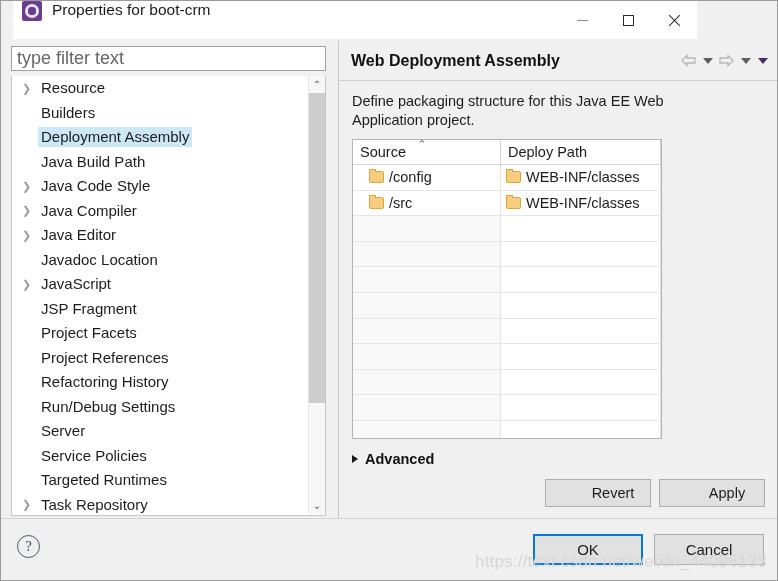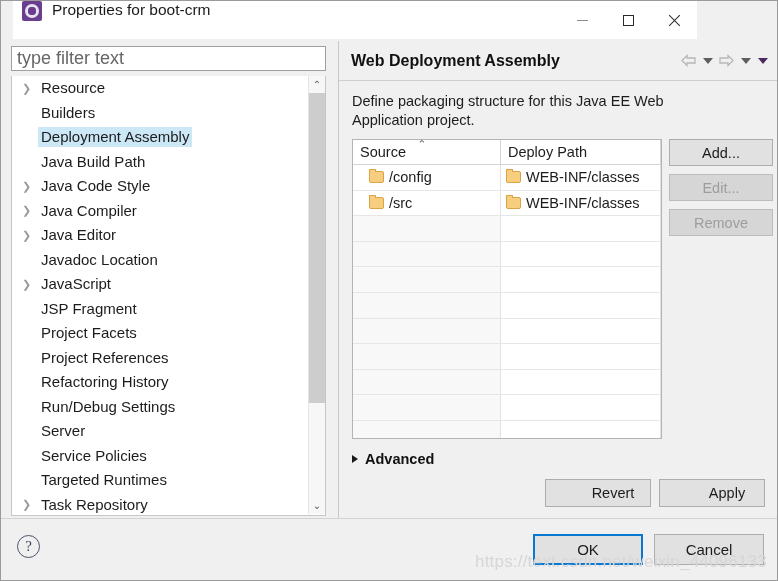--- a/index.html
+++ b/index.html
@@ -628,25 +628,20 @@
               <td class="c-dep"></td>
             </tr>
             <tr>
               <td class="c-src"></td>
               <td class="c-dep"></td>
             </tr>
           </tbody>
       </table>
     </div>
 
-    <div class="side-buttons">
-      <button class="btn">Add...</button>
-      <button class="btn disabled">Edit...</button>
-      <button class="btn disabled">Remove</button>
-    </div>
 
     <div class="advanced">
       <span class="adv-tri"></span>
       <span class="adv-label">Advanced</span>
     </div>
 
     <div class="apply-row">
       <button class="btn-wide">Revert</button>
       <button class="btn-wide">Apply</button>
     </div>

